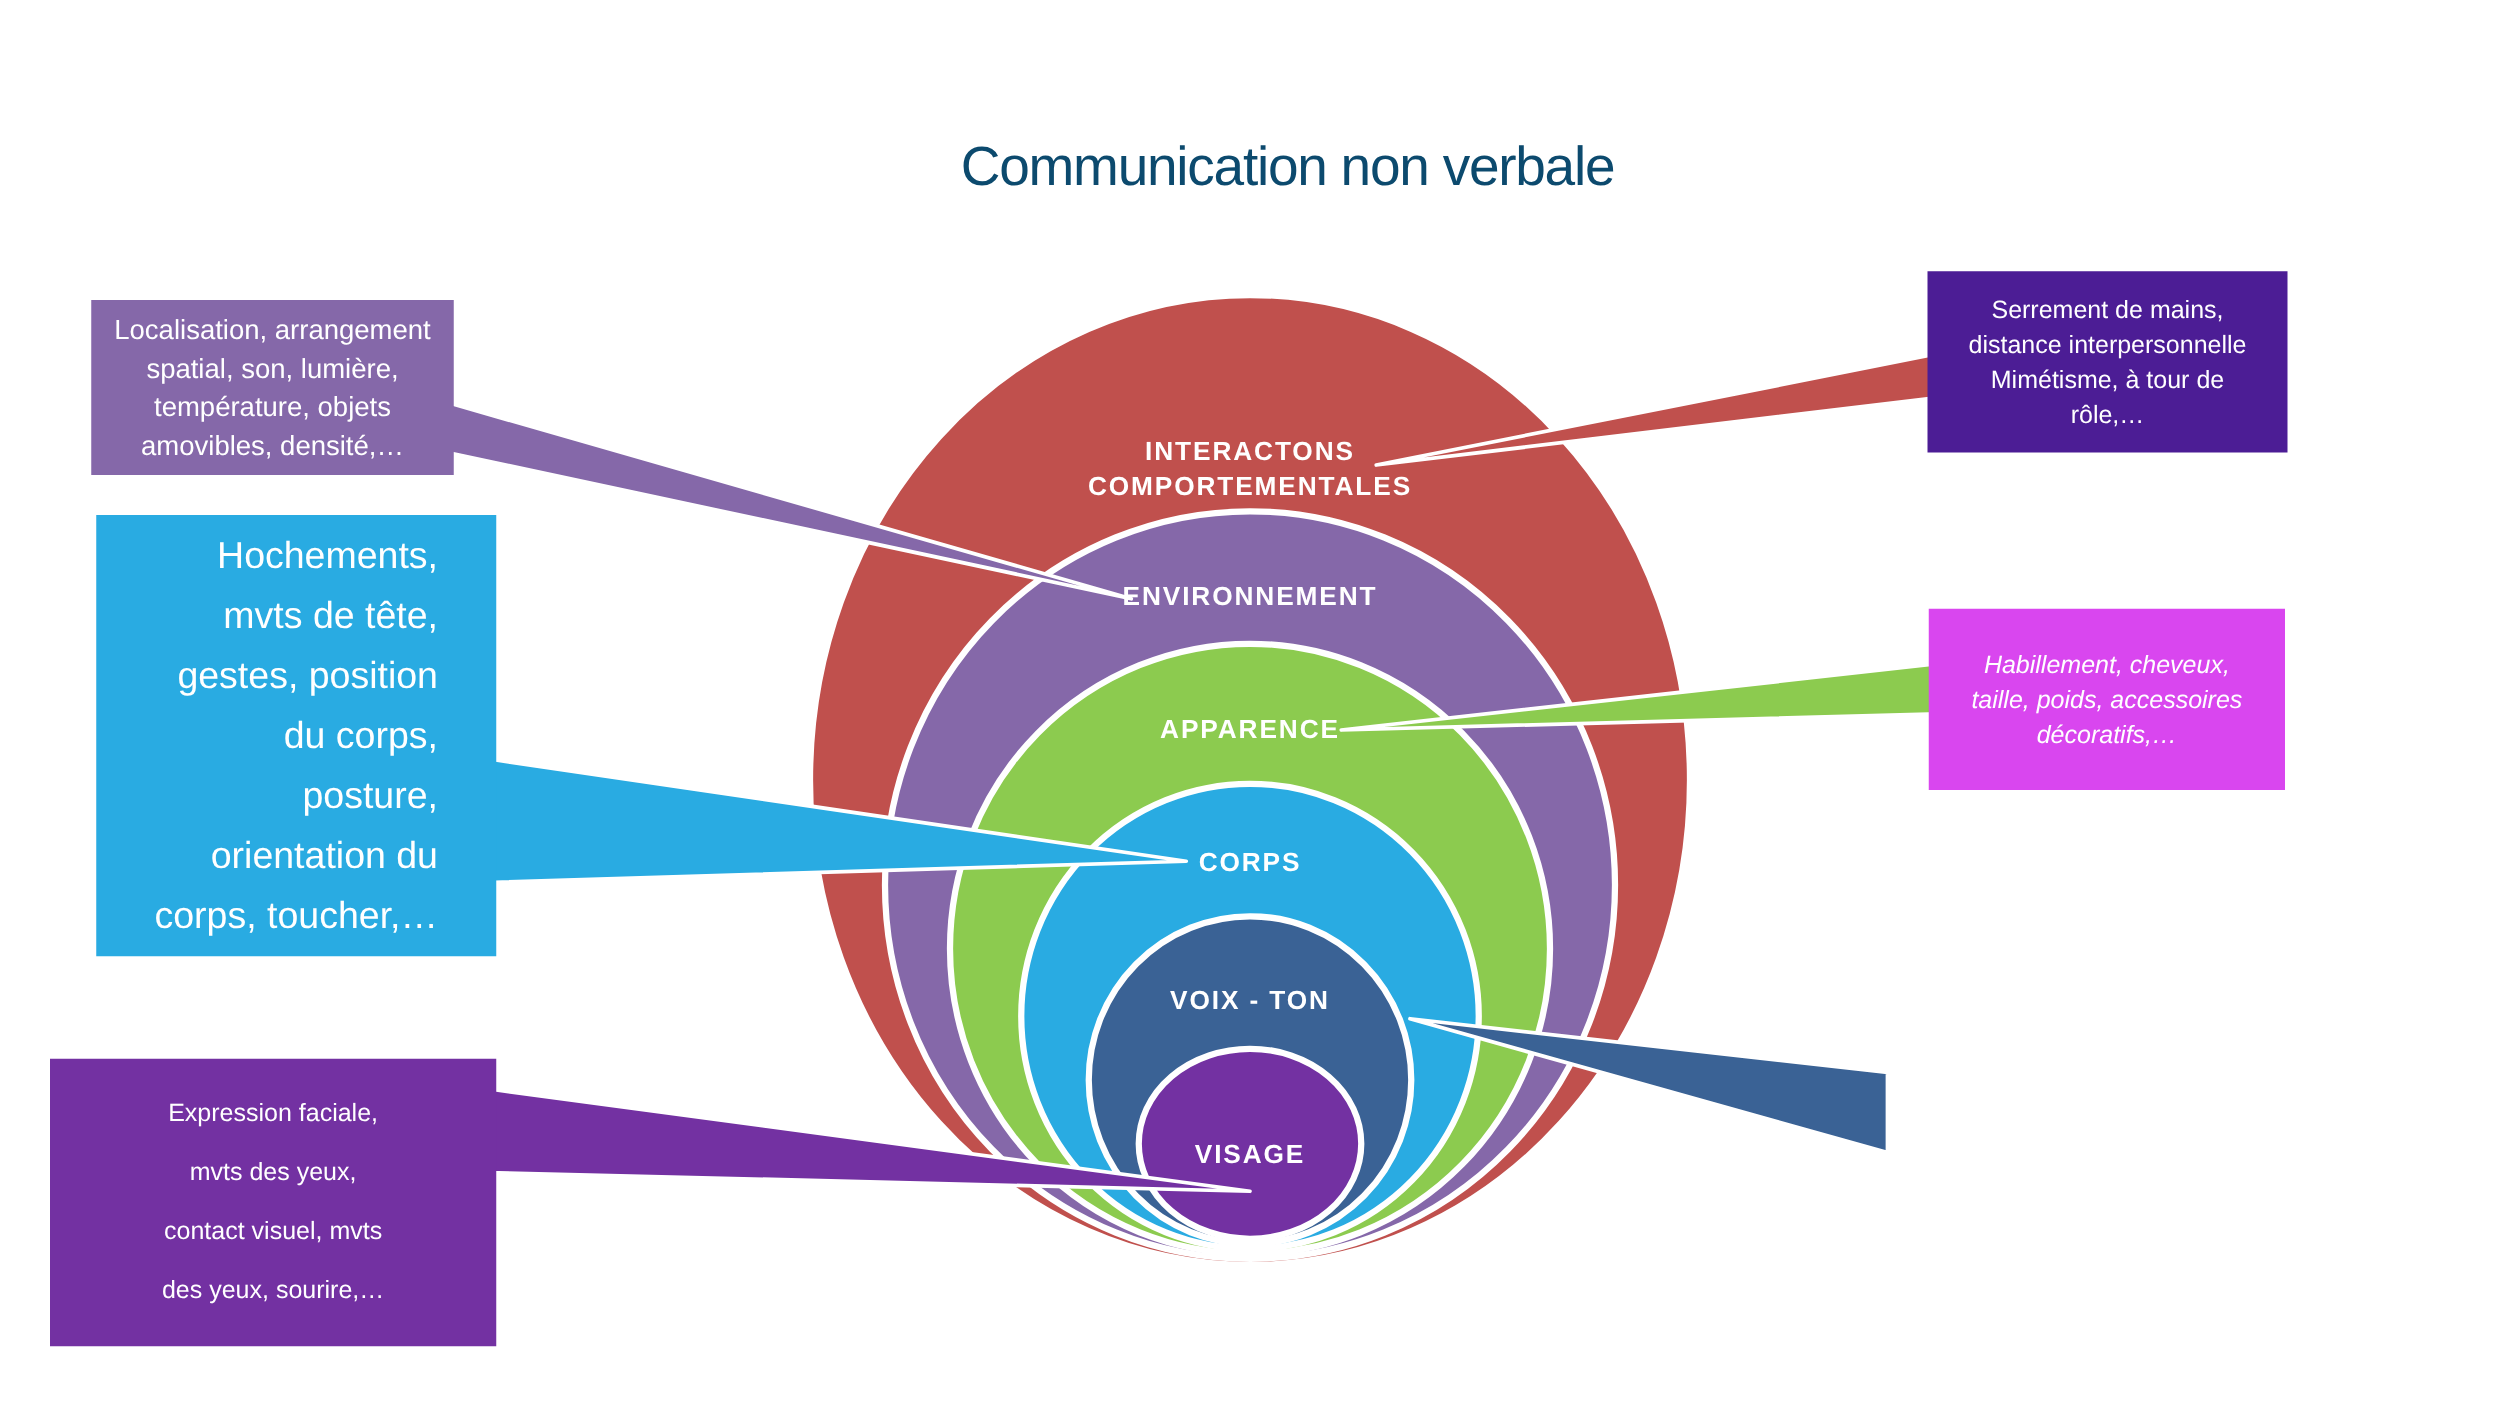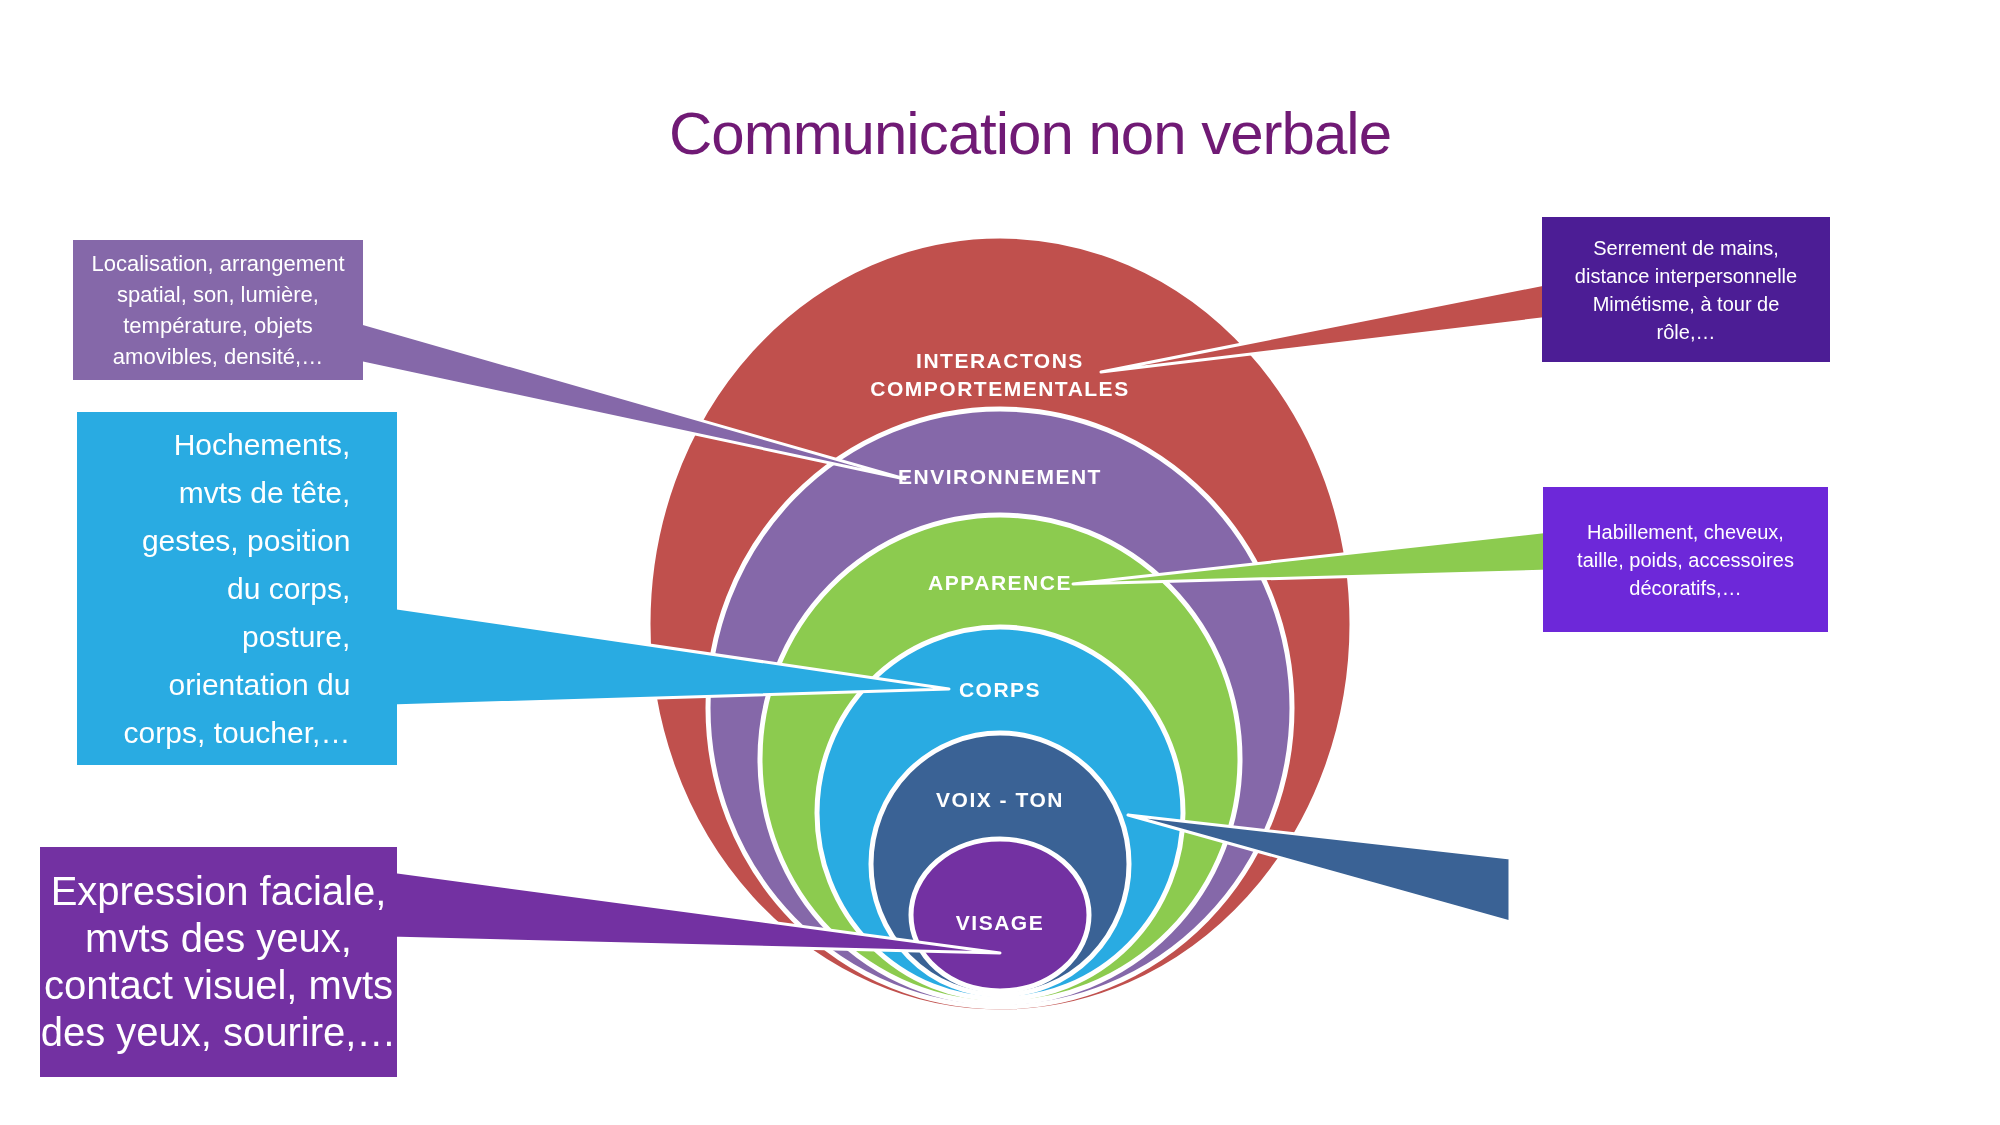--- a/index.html
+++ b/index.html
@@ -3,30 +3,30 @@
 <meta charset="utf-8">
 <style>
   html,body { margin:0; padding:0; background:#ffffff; }
   #canvas {
     position:relative; width:2000px; height:1125px; background:#ffffff;
     overflow:hidden; font-family:"Liberation Sans", sans-serif;
   }
   #diagram-svg { position:absolute; left:0; top:0; }
   .page-title {
     position:absolute; left:650px; top:100px; width:760px;
-    font-size:60px; line-height:68px; letter-spacing:-1px;
-    color:#701a75; text-align:center; white-space:nowrap;
+    font-size:44px; line-height:68px; letter-spacing:-1px;
+    color:#0c4a6e; text-align:center; white-space:nowrap;
   }
   .callout {
     position:absolute; display:flex; align-items:center; justify-content:center;
     color:#ffffff; text-align:center; white-space:pre-line;
   }
   .callout-env    { left:73px;   top:240px; width:290px; height:140px; font-size:22px; line-height:31px; }
   .callout-corps  { left:77px;   top:412px; width:320px; height:353px; font-size:30px; line-height:48px;text-align:right; }
-  .callout-visage { left:40px;   top:847px; width:357px; height:230px; font-size:40px; line-height:47px; }
+  .callout-visage { left:40px;   top:847px; width:357px; height:230px; font-size:20px; line-height:47px; }
   .callout-inter  { left:1542px; top:217px; width:288px; height:145px; font-size:20px; line-height:28px; }
   .callout-app    { left:1543px; top:487px; width:285px; height:145px; font-size:20px; line-height:28px; }
   .callout-voix   { left:1500px; top:819px; width:447px; height:256px; font-size:32px; line-height:52px; }
   .ring-label {
     font-family:"Liberation Sans", sans-serif; font-weight:bold;
     font-size:21px; letter-spacing:1.5px; fill:#ffffff; text-anchor:middle;
   }
   .ring { stroke:#ffffff; stroke-width:5; }
   .pointer { stroke:#ffffff; stroke-width:3; stroke-linejoin:round; }
 </style>
@@ -78,18 +78,18 @@
   <div class="callout callout-visage" style="background-color: rgb(115, 49, 162);">Expression faciale,
 mvts des yeux,
 contact visuel, mvts
 des yeux, sourire,…</div>
 
   <div class="callout callout-inter" style="background-color: #4c1d95;">Serrement de mains,
 distance interpersonnelle
 Mimétisme, à tour de
 rôle,…</div>
 
-  <div class="callout callout-app" style="background-color: #6d28d9;">Habillement, cheveux,
+  <div class="callout callout-app" style="background-color: #d946ef; font-style: italic;">Habillement, cheveux,
 taille, poids, accessoires
 décoratifs,…</div>
 
 
 </div>
 
 </body></html>

